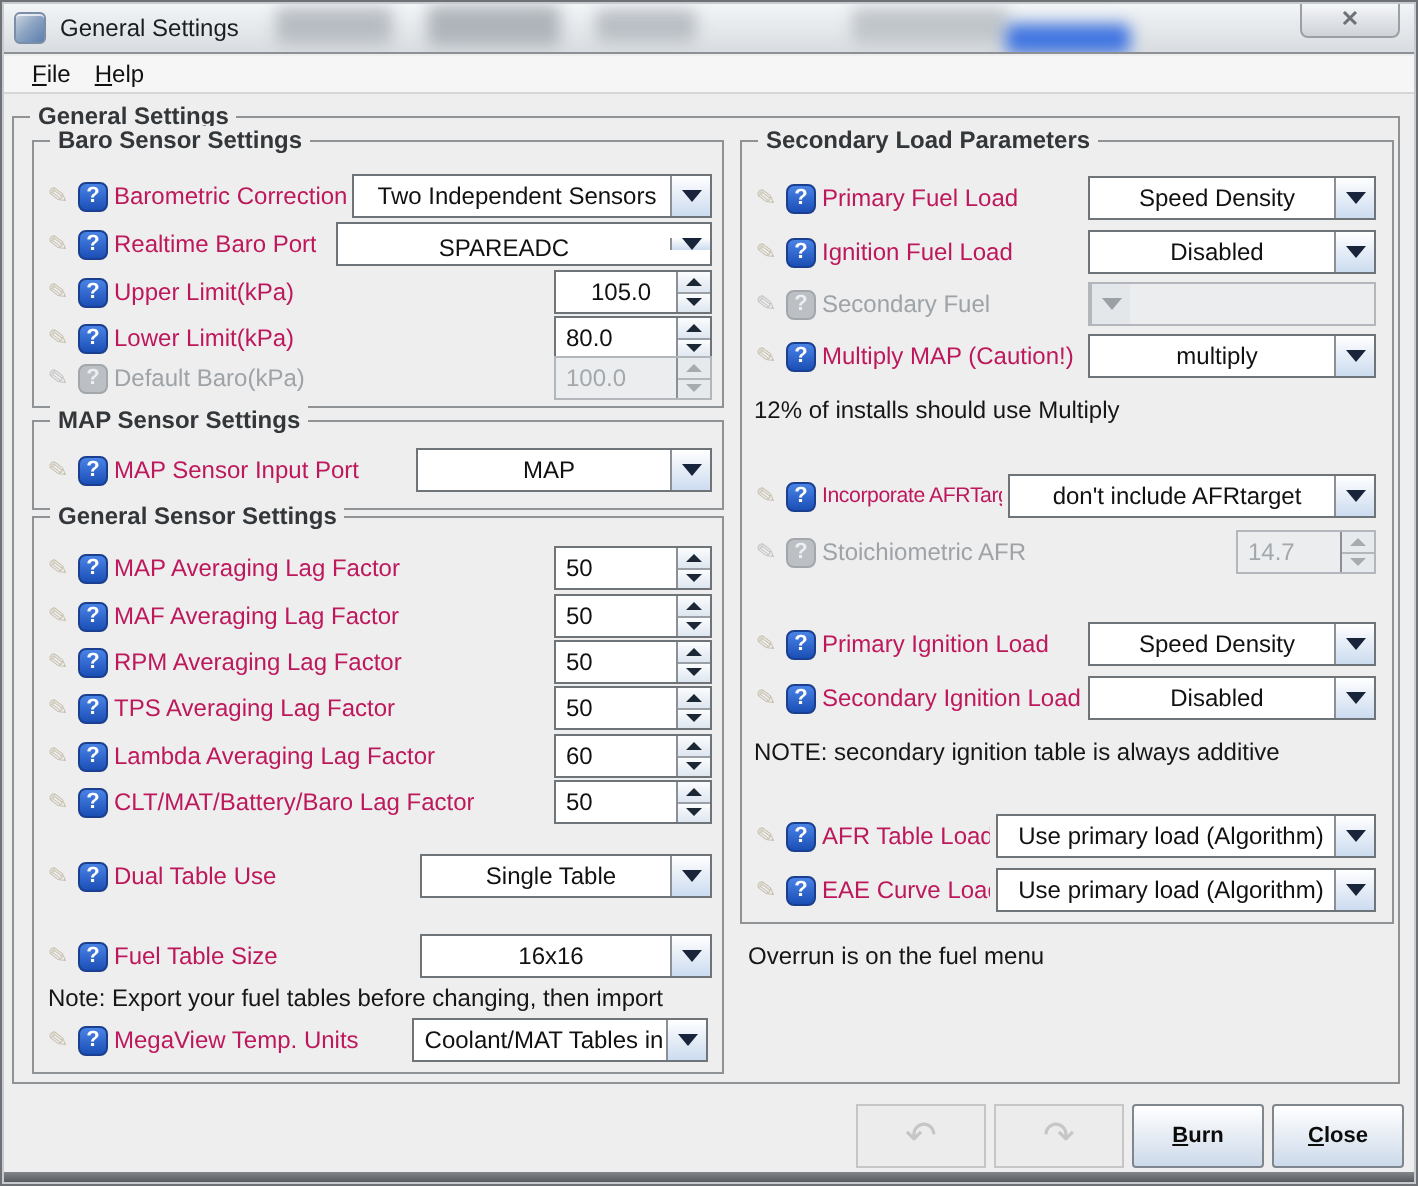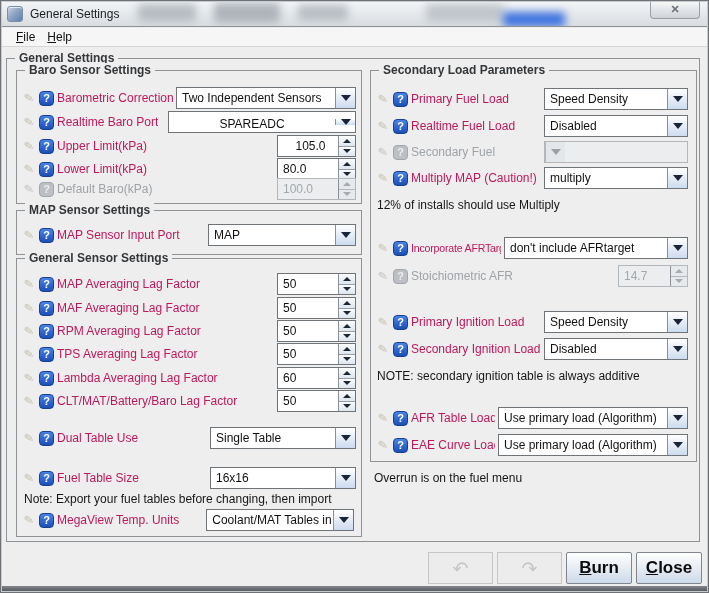--- a/index.html
+++ b/index.html
@@ -46,21 +46,21 @@
   .pencil{width:14px;height:16px;font-size:12px;line-height:16px;color:#c8c1b0;
     transform:rotate(-8deg);flex:0 0 auto;text-align:center;}
   .help{width:15px;height:15px;border-radius:4px;flex:0 0 auto;
     background:linear-gradient(#4a83e6,#1b4fb6);border:1px solid #1b3f8f;
     color:#fff;font-size:11px;font-weight:bold;display:flex;align-items:center;justify-content:center;}
   .lbl{font-size:12px;color:#be185d;white-space:nowrap;overflow:hidden;}
   .tight{font-size:10.6px;letter-spacing:-0.2px;}
   
   .combo{margin-left:auto;flex:0 0 auto;height:22px;display:flex;
     border:1px solid #6f7479;background:#fff;}
-  .cval{flex:1;font-size:12px;color:#111;padding:3px 0 0 5px;white-space:nowrap;overflow:hidden;}
+  .cval{flex:1;font-size:12px;color:#111;padding:3px 0 0 5px;white-space:nowrap;overflow:hidden;text-align:center;}
   .cbtn{width:20px;border-left:1px solid #8a9095;flex:0 0 auto;
     background:linear-gradient(#ffffff,#e8eef7 45%,#ccdcf0);
     display:flex;align-items:center;justify-content:center;}
   .tri{width:0;height:0;border-left:5px solid transparent;border-right:5px solid transparent;
     border-top:6px solid #18243a;}
   
   .spinner{margin-left:auto;flex:0 0 auto;height:22px;display:flex;
     border:1px solid #6f7479;background:#fff;}
   .sval{flex:1;font-size:12px;color:#111;padding:3px 0 0 5px;white-space:nowrap;overflow:hidden;}
   .sbtns{width:17px;flex:0 0 auto;display:flex;flex-direction:column;border-left:1px solid #8a9095;}
@@ -85,21 +85,21 @@
   .disabled .td{border-top-color:#a6abb0;}
   
   .note{position:absolute;font-size:12px;color:#161616;white-space:nowrap;}
   
   .button-bar{position:absolute;right:7px;bottom:9px;display:flex;gap:4px;z-index:20;}
   .icon-btn{width:65px;height:32px;background:#ececec;border:1px solid #c6c6c6;
     display:flex;align-items:center;justify-content:center;font-size:19px;color:#c6c6c6;}
   .cmd-btn{width:66px;height:32px;border:1px solid #7f868d;border-radius:2px;
     background:linear-gradient(#ffffff,#e9eef5 45%,#ccdaea);
     display:flex;align-items:center;justify-content:center;
-    font-size:17px;font-weight:bold;color:#0c0c0c;}
+    font-size:11px;font-weight:bold;color:#0c0c0c;}
   .mn{text-decoration:underline;}
 </style>
 </head>
 <body>
 
 <div class="window">
   <div class="frame-outer"></div>
   <div class="frame-inner"></div>
   <div class="frame-bottom"></div>
 
@@ -376,21 +376,21 @@
           <span class="cval">Speed Density</span>
           <span class="cbtn">
               <i class="tri"></i>
             </span>
         </span>
       </div>
 
       <div class="row" style="top:44px;">
         <span class="pencil">✎</span>
         <span class="help">?</span>
-        <span class="lbl">Realtime Fuel Load</span>
+        <span class="lbl">Ignition Fuel Load</span>
         <span class="combo" style="width:144px;">
           <span class="cval">Disabled</span>
           <span class="cbtn">
               <i class="tri"></i>
             </span>
         </span>
       </div>
 
       <div class="row disabled" style="top:70px;">
         <span class="pencil">✎</span>

